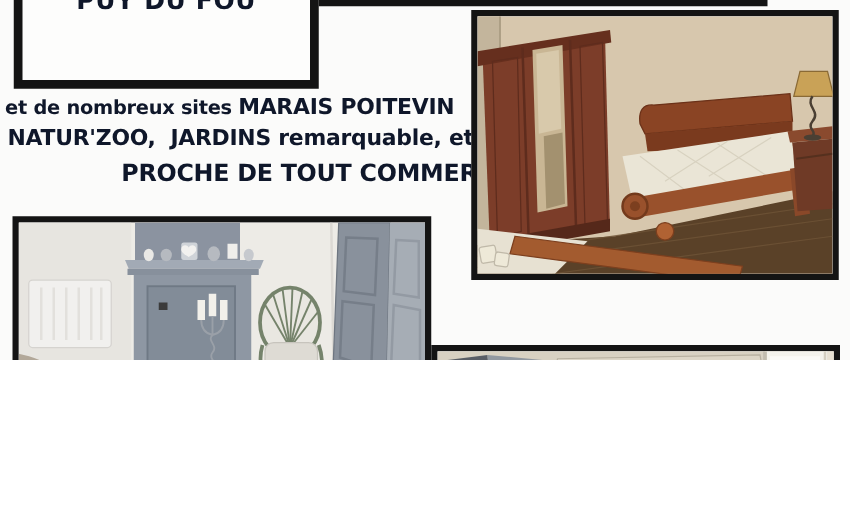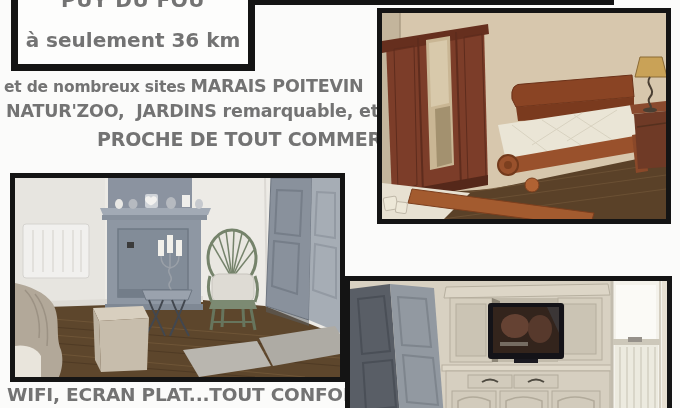--- a/index.html
+++ b/index.html
@@ -1,20 +1,20 @@
 <!DOCTYPE html>
 <html><head>
 <meta charset="utf-8">
 <style>
   html,body{margin:0;padding:0;}
   .page{
-    position:relative;width:680px;height:408px;overflow:hidden;
+    position:relative;width:680px;height:288px;overflow:hidden;
     background:#fbfbfa;
     font-family:"DejaVu Sans", sans-serif;
-    color:#737373;
+    color:#0f172a;
   }
   .top-bar{position:absolute;left:249px;top:0;width:365px;height:5px;background:#141414;}
   .badge{
     position:absolute;left:11px;top:-26px;width:230px;height:83px;
     border:7px solid #141414;background:#fdfdfc;
   }
   .badge-title{
     position:absolute;left:0;top:6px;width:100%;text-align:center;
     font-size:20px;font-weight:700;line-height:26px;letter-spacing:0.5px;
   }
@@ -39,21 +39,20 @@
 </style>
 </head>
 <body>
 
 <div class="page">
 
   <div class="top-bar"></div>
 
   <div class="badge">
     <div class="badge-title">PUY DU FOU</div>
-    <div class="badge-subtitle">à seulement 36 km</div>
   </div>
 
   <div class="desc-line line1"><span class="small">et de nombreux sites</span><span class="caps">MARAIS POITEVIN</span></div>
   <div class="desc-line line2">NATUR'ZOO,  JARDINS remarquable, etc</div>
   <div class="desc-line line3">PROCHE DE TOUT COMMERCE</div>
 
   <div class="photo bedroom">
     <svg width="284" height="206" viewBox="0 0 284 206">
       <rect width="284" height="206" fill="#d7c7ad"></rect>
       <rect x="0" y="0" width="18" height="172" fill="#c3b59c"></rect>

